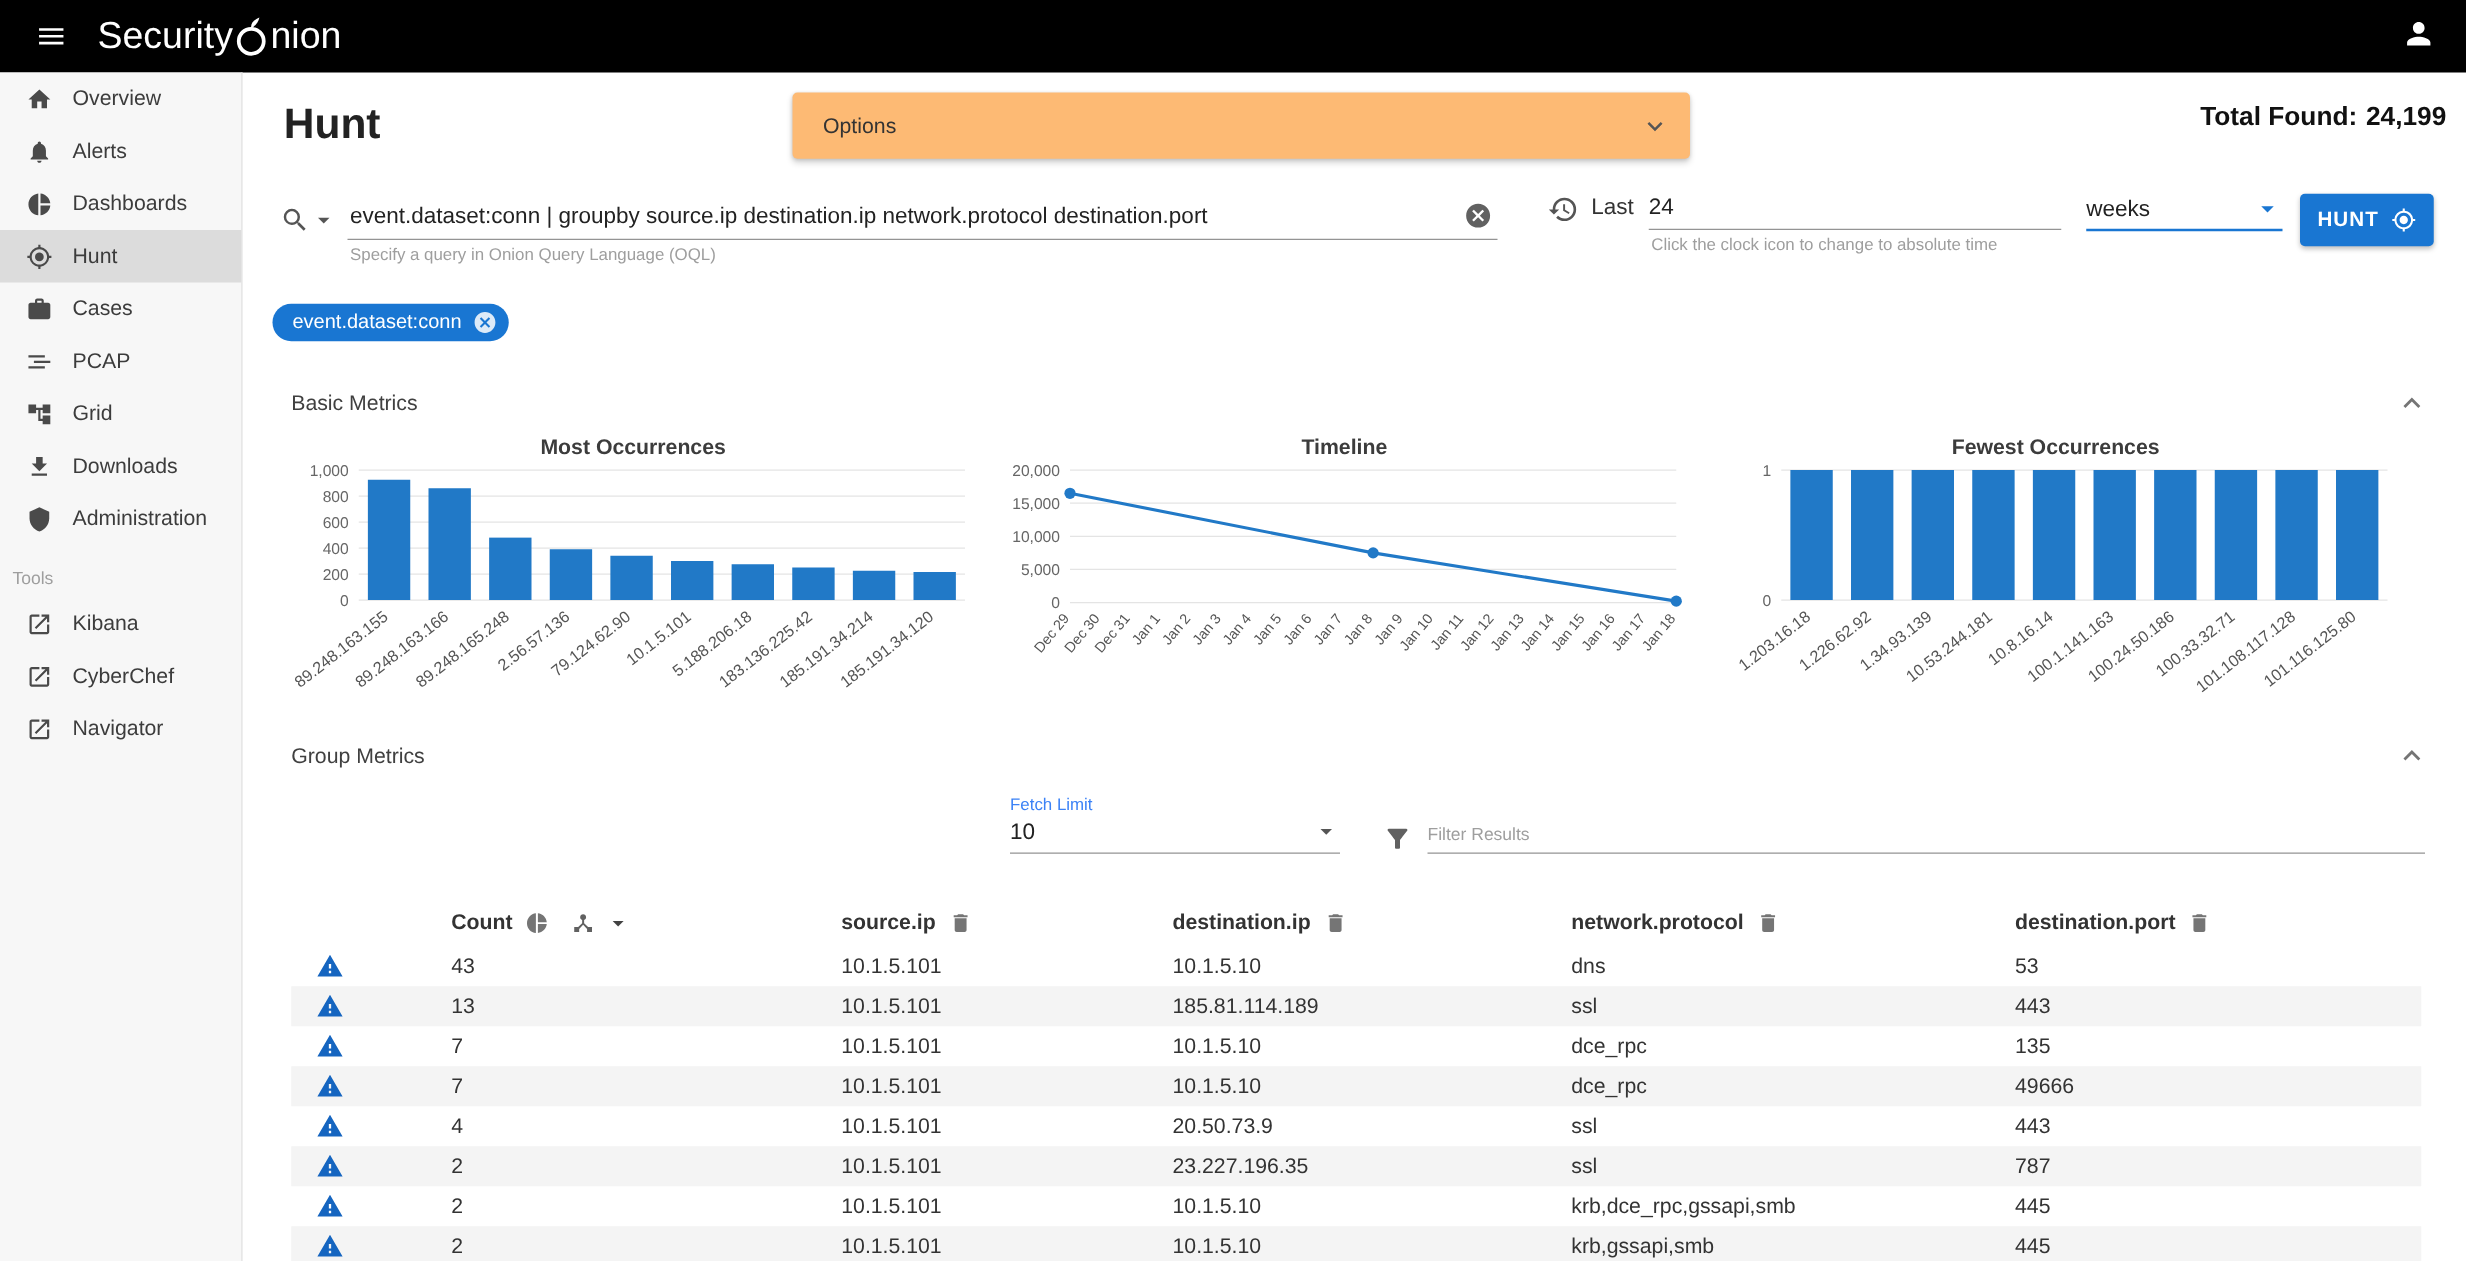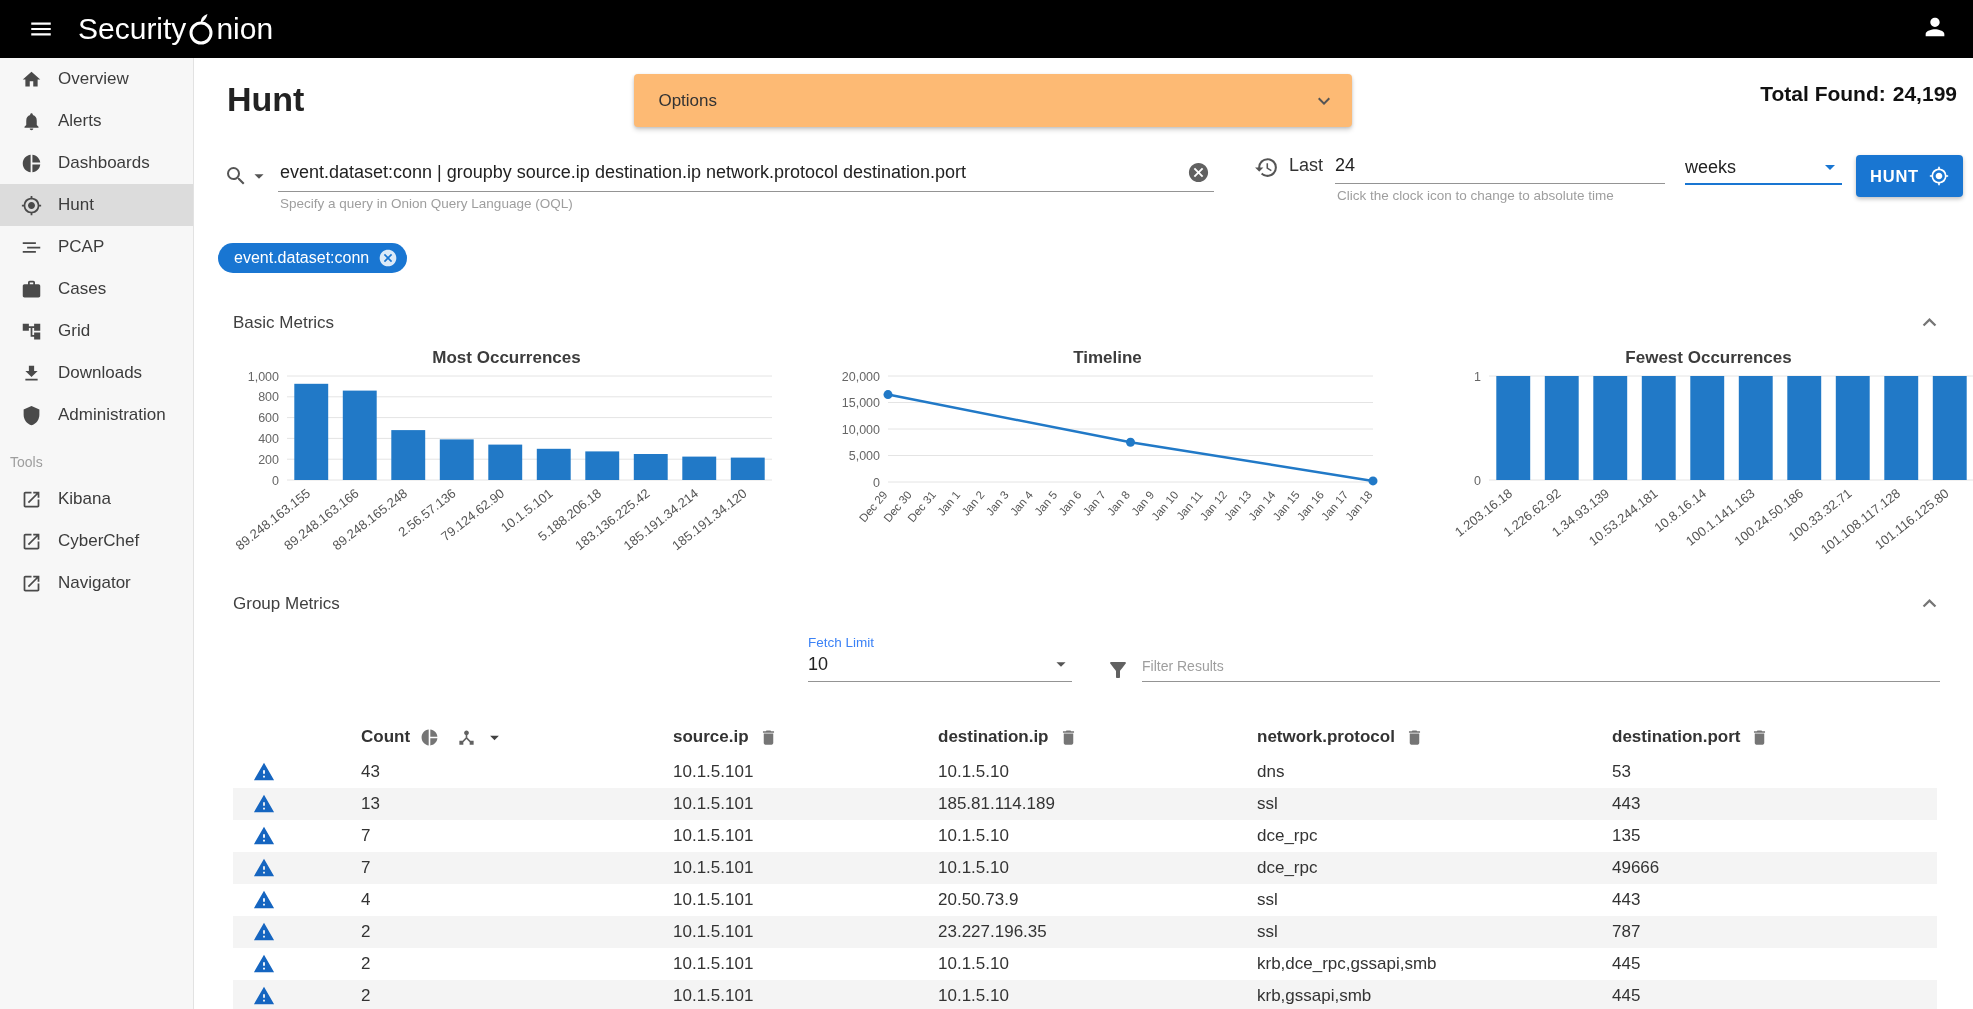--- a/index.html
+++ b/index.html
@@ -36,21 +36,21 @@
   .header-row { display: flex; align-items: flex-start; padding: 16px 16px 0 33px; }
   .page-title { font-size: 34px; font-weight: 700; color: #222; margin-top: 6px; }
   .options-card { margin-left: 330px; width: 718px; height: 53px; background: #fdba74; border-radius: 4px;
     box-shadow: 0 3px 5px rgba(0,0,0,0.16), 0 1px 3px rgba(0,0,0,0.12);
     display: flex; align-items: center; justify-content: space-between; padding: 0 16px 0 24px;
     font-size: 17px; color: #333; cursor: pointer; }
   .options-card .chev { color: #555; }
   .total-found { margin-left: auto; font-size: 21px; font-weight: 700; color: #111; padding-top: 8px; white-space: nowrap; display: flex; gap: 7px; }
 
   
-  .query-row { display: flex; align-items: center; margin: 28px 10px 0 30px; }
+  .query-row { display: flex; align-items: center; margin: 28px 26px 0 30px; }
   .icon-btn { color: #555; cursor: pointer; display: inline-flex; align-items: center; }
   .query-field { position: relative; width: 940px; display: flex; align-items: center;
     border-bottom: 1px solid #949494; padding: 0 4px 7px 2px; margin-left: 8px; }
   .query-input, .time-input { border: none; outline: none; background: transparent; font-family: inherit; font-size: 18px; color: #222; width: 100%; }
   .query-input { flex: 1; }
   .clear { color: #616161; margin-left: 8px; }
   .field-hint { position: absolute; top: calc(100% + 5px); left: 2px; font-size: 13.5px; color: #9e9e9e; white-space: nowrap; }
   .time-group { display: flex; align-items: flex-start; margin-left: 40px; }
   .last-label { font-size: 18px; color: #333; margin: 0 12px 0 10px; }
   .time-field { position: relative; width: 330px; border-bottom: 1px solid #949494; padding-bottom: 7px; }
@@ -67,21 +67,21 @@
   .chip { display: inline-flex; align-items: center; gap: 9px; height: 30px; border-radius: 16px; background: var(--accent); color: #fff; font-size: 16px; padding: 0 9px 0 16px; cursor: pointer; }
   .chip-close { color: #fff; opacity: 0.85; cursor: pointer; display: inline-flex; }
 
   
   .section-header { display: flex; align-items: center; margin: 36px 30px 0 39px; }
   .section-header.gm { margin-top: 16px; }
   .section-header h2 { font-size: 17px; font-weight: 400; color: #404040; }
   .collapse-btn { margin-left: auto; color: #757575; cursor: pointer; }
 
   
-  .charts-row { display: flex; gap: 54px; margin: 12px 30px 0 39px; }
+  .charts-row { display: flex; gap: 22px; margin: 12px 30px 0 39px; }
   .chart { width: 547px; }
   .chart-title { font-size: 17px; font-weight: 700; color: #3c3c3c; text-align: center; margin-bottom: 2px; }
 
   
   .gm-controls { display: flex; align-items: flex-end; margin: 18px 30px 0 614px; }
   .fetch-limit { width: 264px; border-bottom: 1px solid #949494; padding-bottom: 6px; cursor: pointer; }
   .fl-label { font-size: 13.5px; color: #3b82f6; margin-bottom: 3px; }
   .fl-value-row { display: flex; align-items: center; justify-content: space-between; font-size: 18px; color: #222; }
   .fl-caret { color: #555; }
   .filter-box { display: flex; align-items: center; margin-left: 34px; gap: 12px; }
@@ -164,34 +164,34 @@
         </div>
         <div class="side-item active">
           <span class="ic-wrap" data-icon="crosshair-icon">
             <svg width="21" height="21" viewBox="0 0 24 24">
               <path d="M12 8c-2.21 0-4 1.79-4 4s1.79 4 4 4 4-1.79 4-4-1.79-4-4-4zm8.94 3A8.994 8.994 0 0 0 13 3.06V1h-2v2.06A8.994 8.994 0 0 0 3.06 11H1v2h2.06A8.994 8.994 0 0 0 11 20.94V23h2v-2.06A8.994 8.994 0 0 0 20.94 13H23v-2h-2.06zM12 19c-3.87 0-7-3.13-7-7s3.13-7 7-7 7 3.13 7 7-3.13 7-7 7z" fill="currentColor"></path>
             </svg>
           </span>
           <span class="side-label">Hunt</span>
         </div>
         <div class="side-item">
+          <span class="ic-wrap" data-icon="briefcase-icon">
+            <svg width="21" height="21" viewBox="0 0 24 24">
+              <path d="M20 6h-4V4c0-1.11-.89-2-2-2h-4c-1.11 0-2 .89-2 2v2H4c-1.11 0-1.99.89-1.99 2L2 19c0 1.11.89 2 2 2h16c1.11 0 2-.89 2-2V8c0-1.11-.89-2-2-2zm-6 0h-4V4h4v2z" fill="currentColor"></path>
+            </svg>
+          </span>
+          <span class="side-label">Cases</span>
+        </div>
+        <div class="side-item">
           <span class="ic-wrap" data-icon="stream-icon">
             <svg width="21" height="21" viewBox="0 0 24 24">
               <path d="M2 6h15v2H2zm5 5h15v2H7zm-5 5h15v2H2z" fill="currentColor"></path>
             </svg>
           </span>
           <span class="side-label">PCAP</span>
-        </div>
-        <div class="side-item">
-          <span class="ic-wrap" data-icon="briefcase-icon">
-            <svg width="21" height="21" viewBox="0 0 24 24">
-              <path d="M20 6h-4V4c0-1.11-.89-2-2-2h-4c-1.11 0-2 .89-2 2v2H4c-1.11 0-1.99.89-1.99 2L2 19c0 1.11.89 2 2 2h16c1.11 0 2-.89 2-2V8c0-1.11-.89-2-2-2zm-6 0h-4V4h4v2z" fill="currentColor"></path>
-            </svg>
-          </span>
-          <span class="side-label">Cases</span>
         </div>
         <div class="side-item">
           <span class="ic-wrap" data-icon="network-icon">
             <svg width="21" height="21" viewBox="0 0 24 24">
               <path d="M22 11V3h-7v3H9V3H2v8h7V8h2v10h4v3h7v-8h-7v3h-2V8h2v3z" fill="currentColor"></path>
             </svg>
           </span>
           <span class="side-label">Grid</span>
         </div>
         <div class="side-item">

